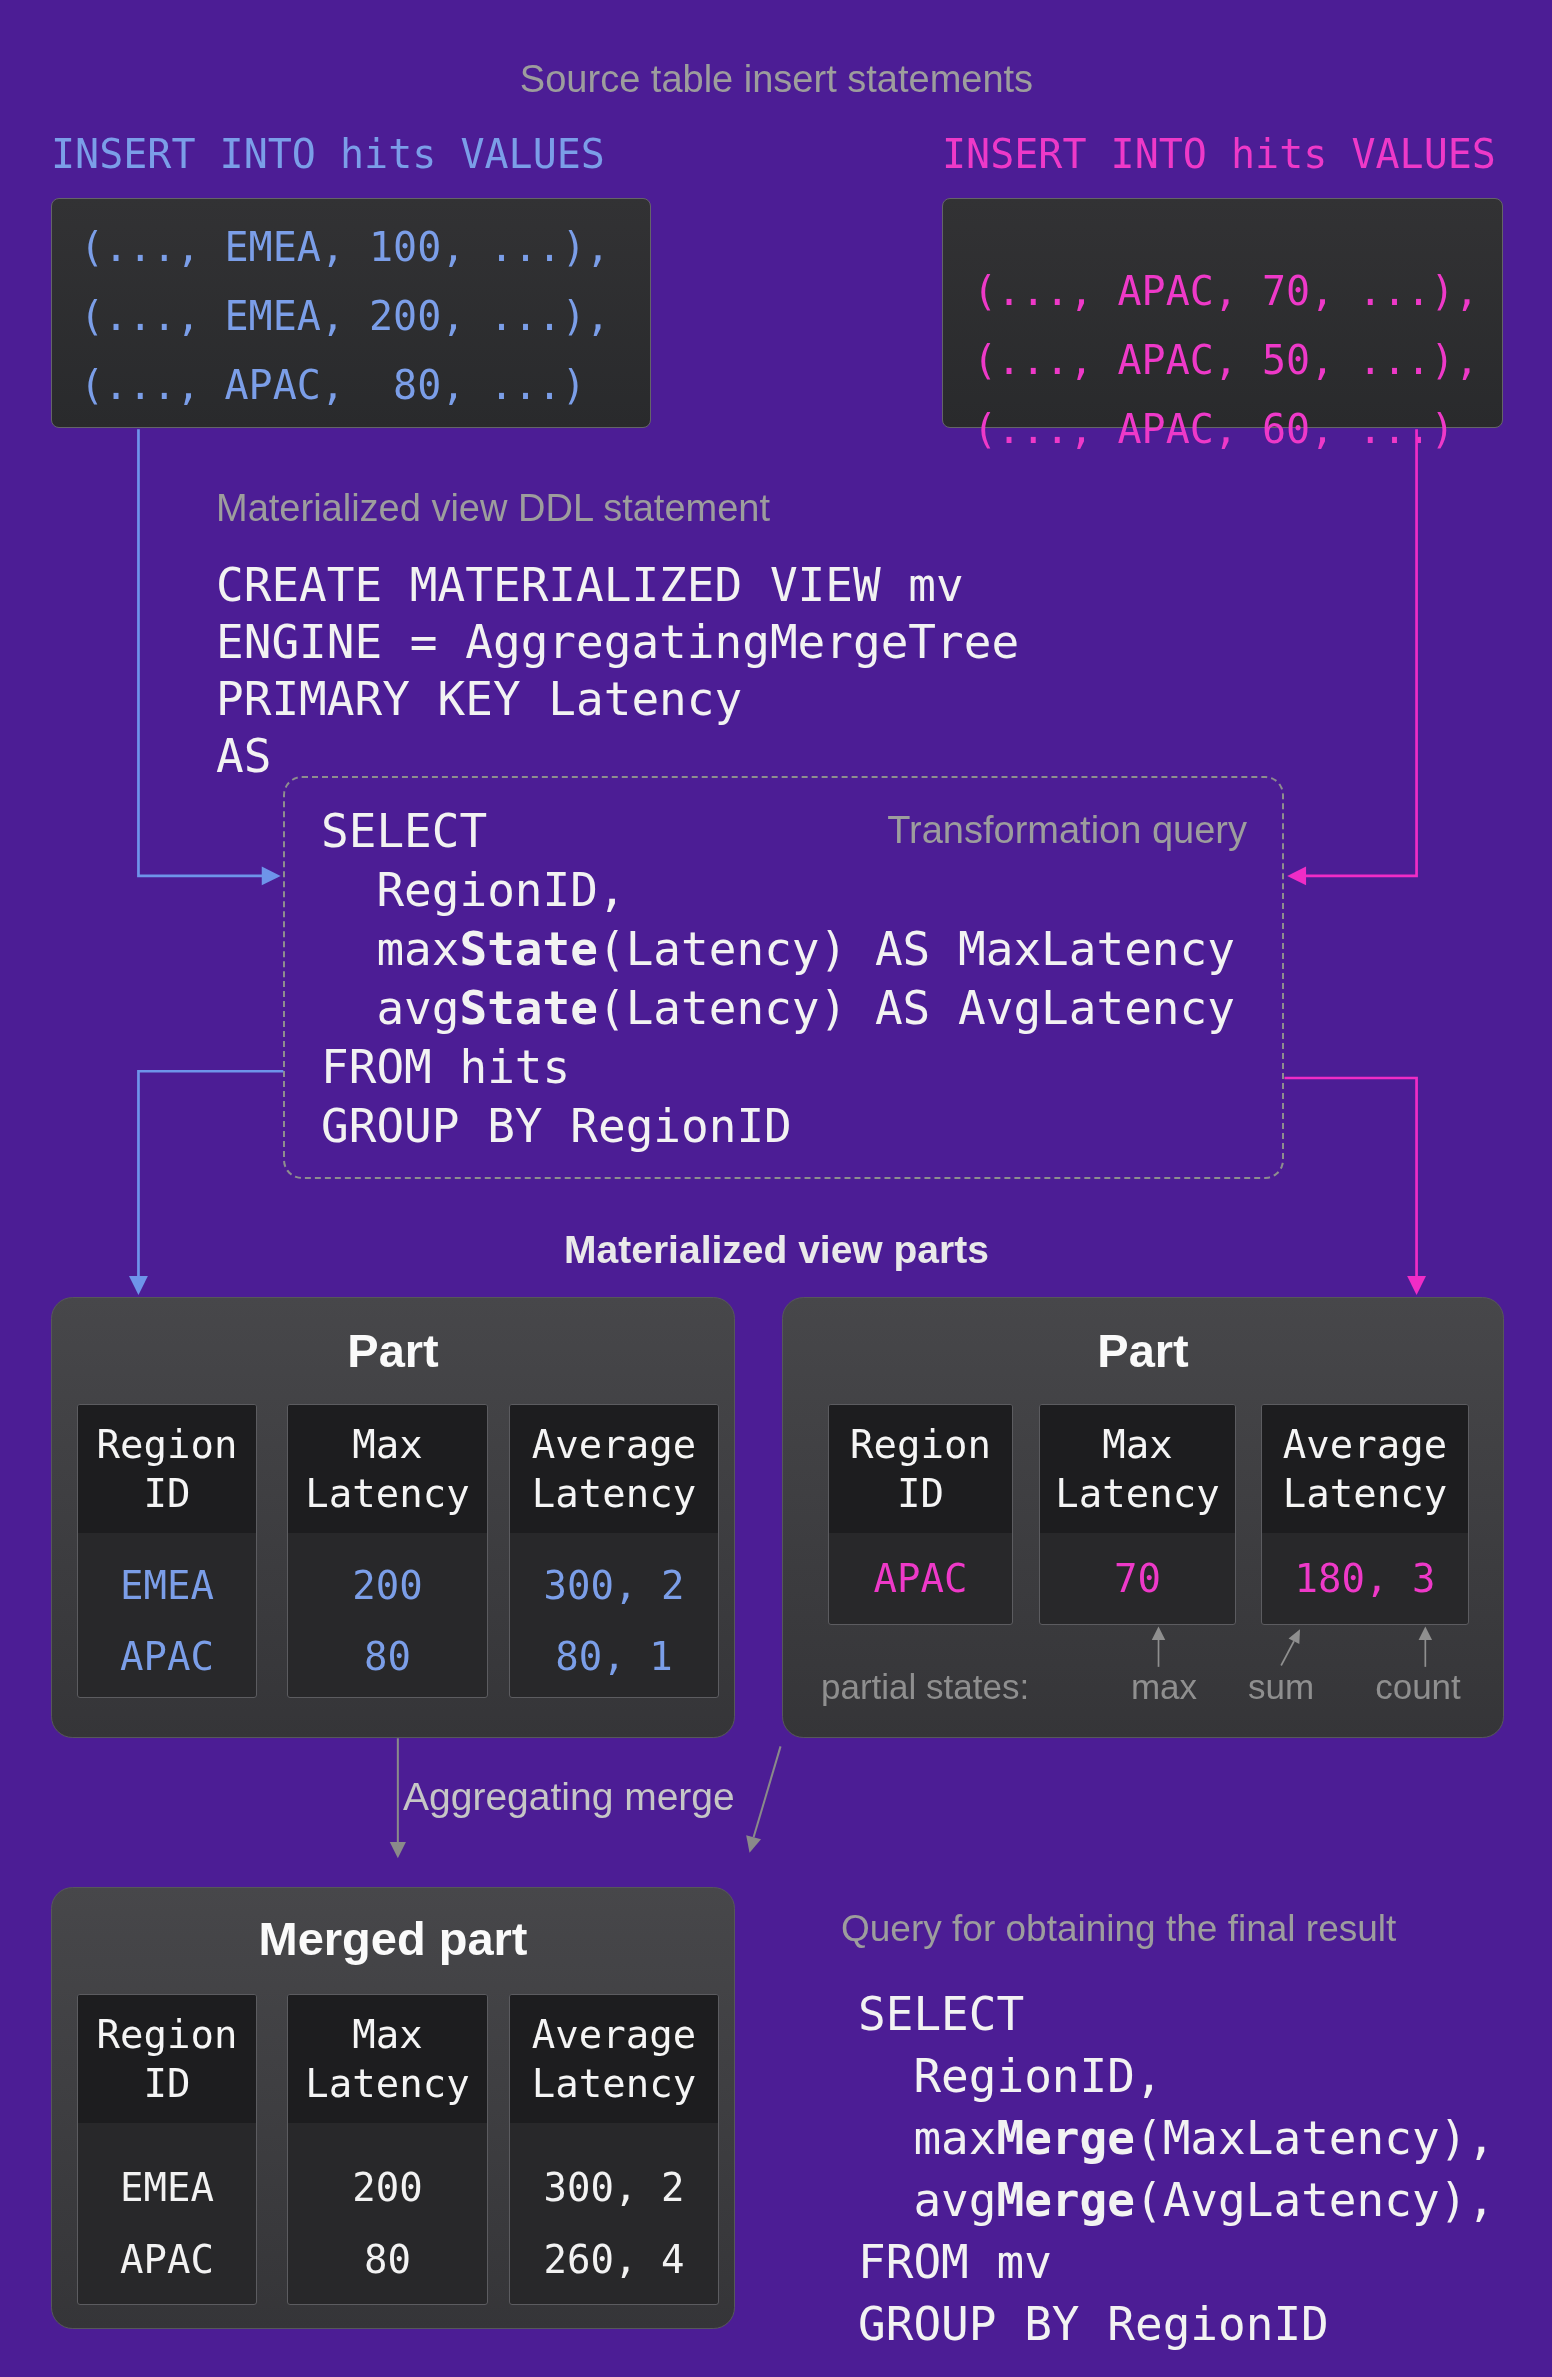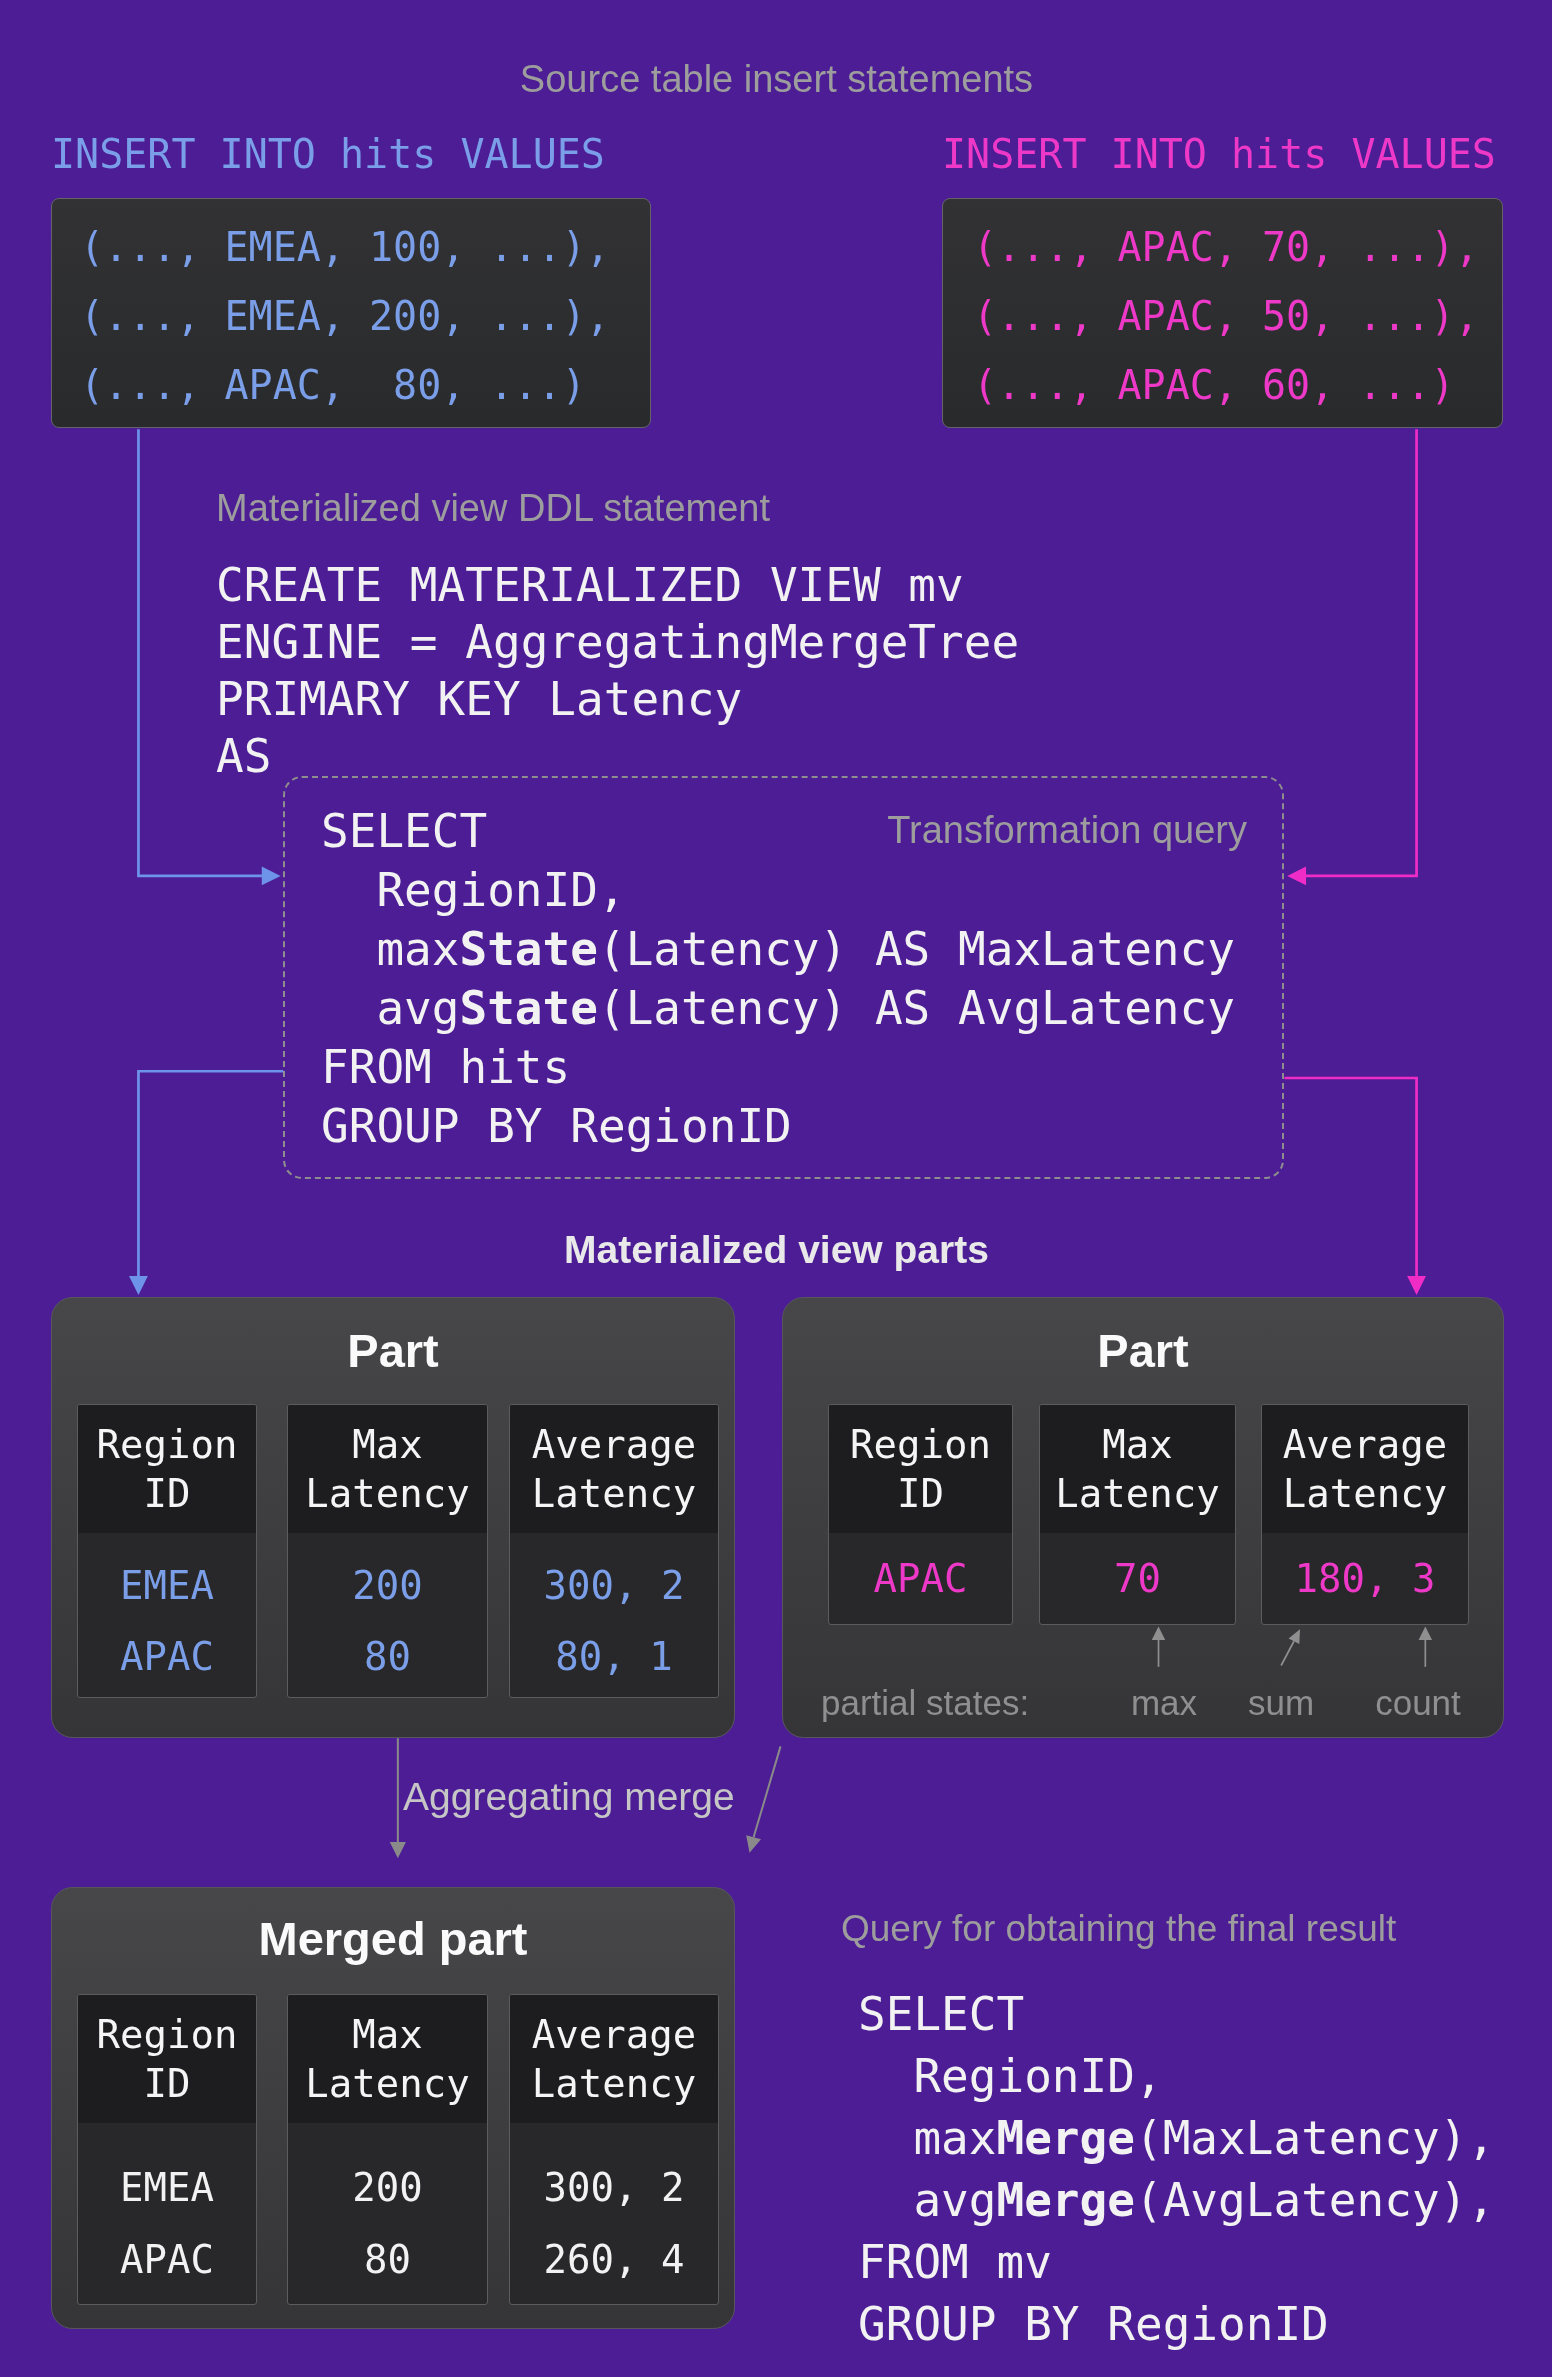--- a/index.html
+++ b/index.html
@@ -33,21 +33,21 @@
         overflow:hidden;display:flex;flex-direction:column;box-sizing:border-box;}
   .card-header{height:128px;flex:0 0 auto;background:#1D1D1F;display:flex;flex-direction:column;
                align-items:center;justify-content:center;color:#F5F5F5;
                font-family:"DejaVu Sans Mono",monospace;font-size:39px;line-height:49px;}
   .card-body{flex:1;display:flex;flex-direction:column;align-items:center;
              font-family:"DejaVu Sans Mono",monospace;font-size:39px;}
   .card-body .val{line-height:59px;white-space:pre;}
   .body-a{padding-top:23px;row-gap:12px;}   
   .body-b{padding-top:16px;}                
   .body-c{padding-top:35px;row-gap:12.8px;}   
-  .partial{position:absolute;font-size:35px;color:#8F8F8F;white-space:nowrap;margin-top:16px;}
+  .partial{position:absolute;font-size:35px;color:#8F8F8F;white-space:nowrap;}
   .ann{transform:translateX(-50%);}
   .merge-label{position:absolute;left:403px;top:1775px;font-size:39px;color:#C6C6C6;font-weight:500;}
   .final-title{position:absolute;left:841px;top:1908px;font-size:37px;color:#9D9D9D;font-weight:500;}
   .overlay{position:absolute;left:0;top:0;pointer-events:none;}
 </style>
 </head>
 <body>
 
 <div class="page">
 
@@ -58,21 +58,21 @@
 
   <div class="code-box" style="left:51px;top:198px;width:600px;height:230px;">
     <div class="code-rows blue-t" style="padding-left:28px;">
       <div class="mono-line">(..., EMEA, 100, ...),</div>
       <div class="mono-line">(..., EMEA, 200, ...),</div>
       <div class="mono-line">(..., APAC,  80, ...)</div>
     </div>
   </div>
 
   <div class="code-box" style="left:942px;top:198px;width:561px;height:230px;">
-    <div class="code-rows mag-t" style="padding-left:30px;">
+    <div class="code-rows mag-t" style="padding-left:30px;margin-top:44px;">
       <div class="mono-line">(..., APAC, 70, ...),</div>
       <div class="mono-line">(..., APAC, 50, ...),</div>
       <div class="mono-line">(..., APAC, 60, ...)</div>
     </div>
   </div>
 
   <div class="title-gray" style="left:216px;top:487px;">Materialized view DDL statement</div>
   <div class="code lh85" style="left:216px;top:557px;">
     <div class="mono-line">CREATE MATERIALIZED VIEW mv</div>
     <div class="mono-line">ENGINE = AggregatingMergeTree</div>

